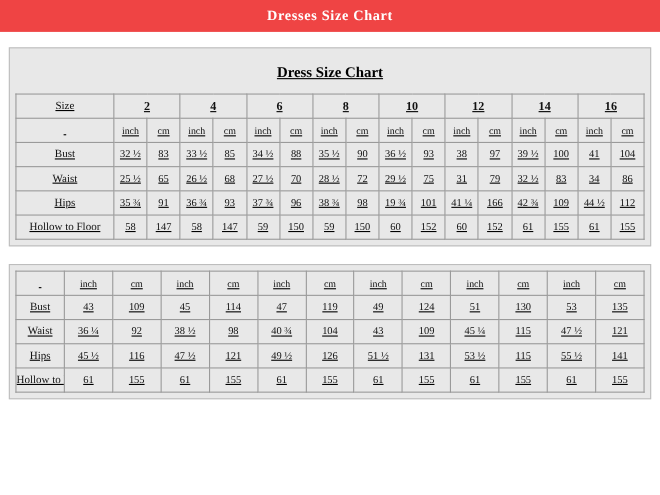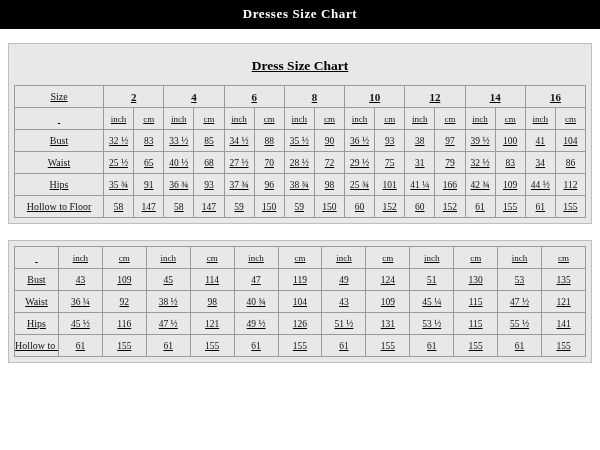--- a/index.html
+++ b/index.html
@@ -14,21 +14,21 @@
     color: #000000;
     overflow: hidden;
   }
   .page {
     width: 600px;
     height: 450px;
     position: relative;
     box-sizing: border-box;
   }
   .header-bar {
-    background: #000000;
+    background: #ef4444;
     color: #ffffff;
     text-align: center;
     font-weight: bold;
     font-size: 13px;
     letter-spacing: 0.6px;
     padding: 6px 0 7px 0;
     font-family: "Liberation Serif", serif;
   }
   .chart-block {
     margin: 14px 8px 0 8px;
@@ -132,21 +132,21 @@
             <td>97</td>
             <td>39 ½</td>
             <td>100</td>
             <td>41</td>
             <td>104</td>
           </tr>
           <tr>
             <td class="rowlabel">Waist</td>
             <td>25 ½</td>
             <td>65</td>
-            <td>40 ½</td>
+            <td>26 ½</td>
             <td>68</td>
             <td>27 ½</td>
             <td>70</td>
             <td>28 ½</td>
             <td>72</td>
             <td>29 ½</td>
             <td>75</td>
             <td>31</td>
             <td>79</td>
             <td>32 ½</td>
@@ -157,21 +157,21 @@
           <tr>
             <td class="rowlabel">Hips</td>
             <td>35 ¾</td>
             <td>91</td>
             <td>36 ¾</td>
             <td>93</td>
             <td>37 ¾</td>
             <td>96</td>
             <td>38 ¾</td>
             <td>98</td>
-            <td>25 ¾</td>
+            <td>19 ¾</td>
             <td>101</td>
             <td>41 ¼</td>
             <td>166</td>
             <td>42 ¾</td>
             <td>109</td>
             <td>44 ½</td>
             <td>112</td>
           </tr>
           <tr>
             <td class="rowlabel">Hollow to Floor</td>

